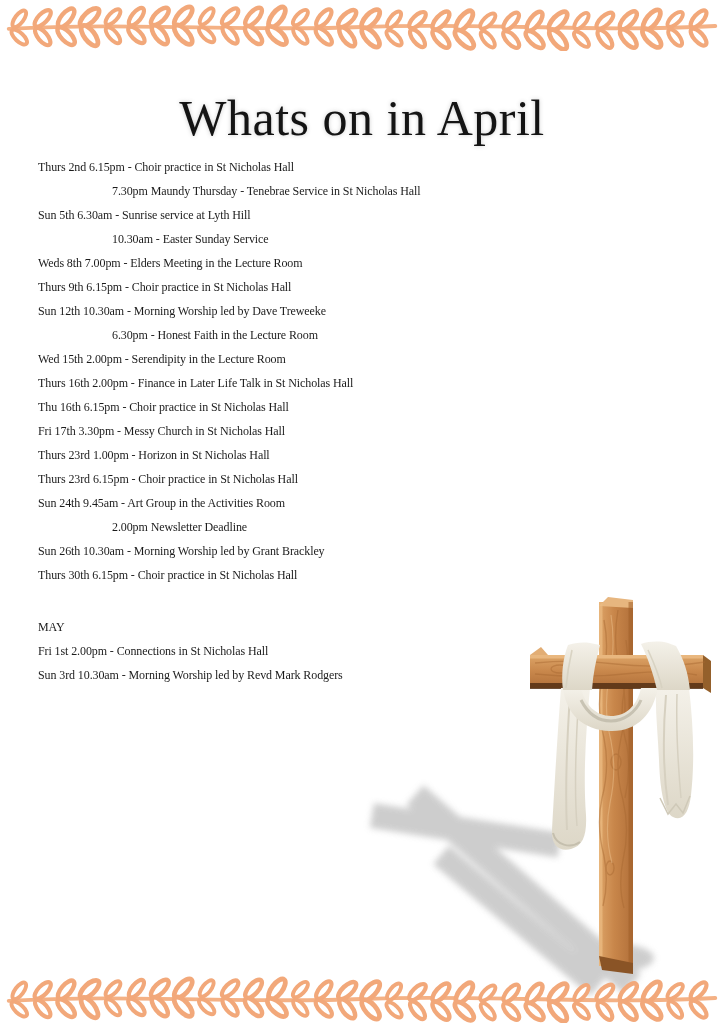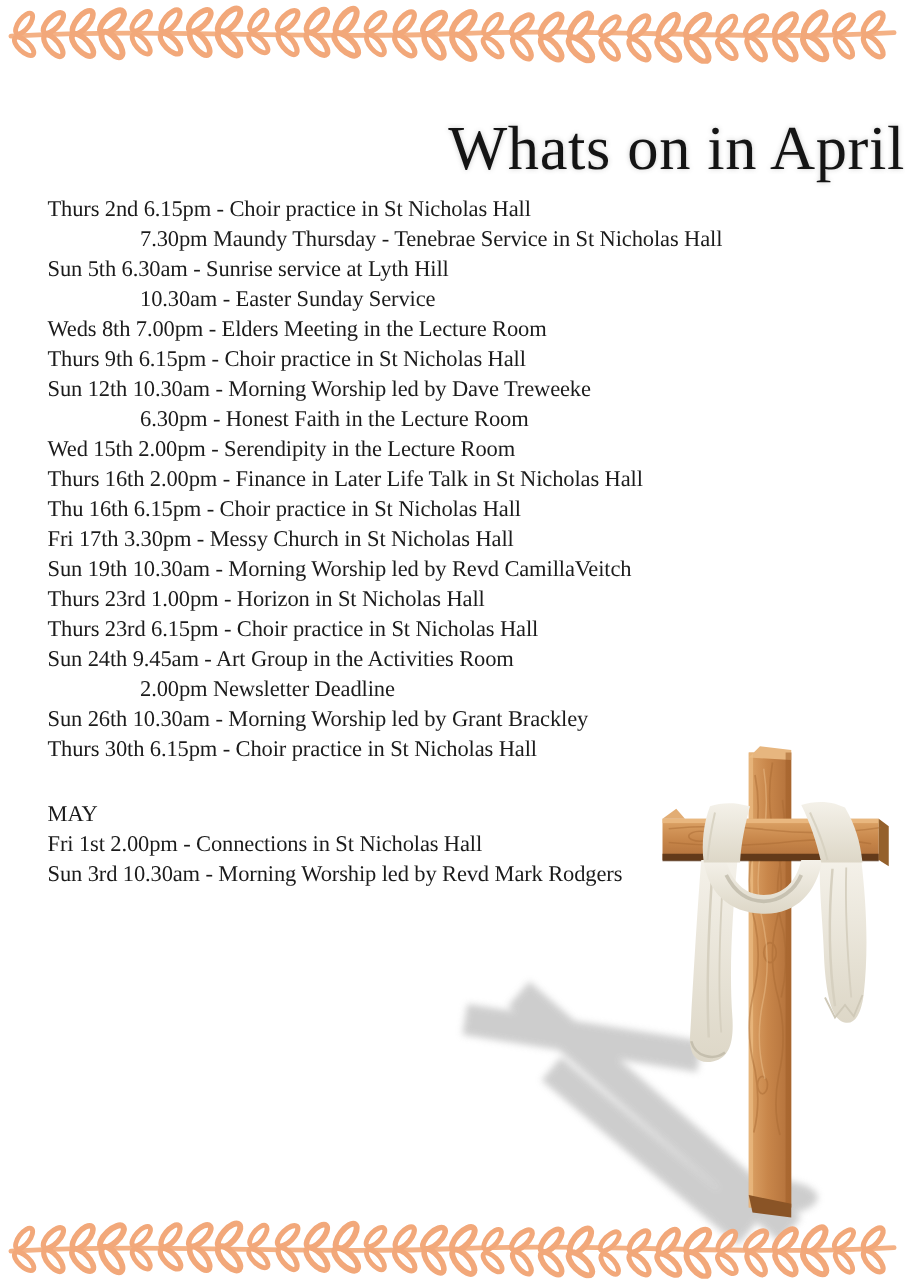--- a/index.html
+++ b/index.html
@@ -6,27 +6,27 @@
   body{
     width:724px;height:1024px;position:relative;overflow:hidden;
     background:#ffffff;
     font-family:"Liberation Serif", serif;
   }
   .vine{position:absolute;left:-4px;width:732px;height:48px;display:block;}
   .vine.top{top:3px;}
   .vine.bottom{bottom:1px;}
   h1.title{
     position:absolute;top:88px;left:0;right:0;margin:0;
-    text-align:right;font-size:50px;font-weight:400;color:#141414;
+    text-align:center;font-size:50px;font-weight:400;color:#141414;
     letter-spacing:0.5px;line-height:60px;
     text-shadow:0 0 4px rgba(90,90,90,0.30);
   }
   .schedule{
     position:absolute;top:155px;left:38px;right:10px;
-    font-size:18px;line-height:24px;color:#1b1b1b;letter-spacing:-0.1px;
+    font-size:12px;line-height:24px;color:#1b1b1b;letter-spacing:-0.1px;
   }
   .schedule .line{white-space:nowrap;height:24px;}
   .schedule .line.indent{padding-left:74px;}
   .schedule .section-gap{margin-top:28px;}
   .cross{position:absolute;left:350px;top:572px;width:374px;height:452px;display:block;}
 </style>
 <title>Whats on in April</title></head>
 <body>
 
 <svg class="vine top" viewBox="0 0 724 50" aria-hidden="true">
@@ -101,21 +101,20 @@
     <div class="line">Sun 5th 6.30am - Sunrise service at Lyth Hill</div>
     <div class="line indent">10.30am - Easter Sunday Service</div>
     <div class="line">Weds 8th 7.00pm - Elders Meeting in the Lecture Room</div>
     <div class="line">Thurs 9th 6.15pm - Choir practice in St Nicholas Hall</div>
     <div class="line">Sun 12th 10.30am - Morning Worship led by Dave Treweeke</div>
     <div class="line indent">6.30pm - Honest Faith in the Lecture Room</div>
     <div class="line">Wed 15th 2.00pm - Serendipity in the Lecture Room</div>
     <div class="line">Thurs 16th 2.00pm - Finance in Later Life Talk in St Nicholas Hall</div>
     <div class="line">Thu 16th 6.15pm - Choir practice in St Nicholas Hall</div>
     <div class="line">Fri 17th 3.30pm - Messy Church in St Nicholas Hall</div>
-    <div class="line">Sun 19th 10.30am - Morning Worship led by Revd CamillaVeitch</div>
     <div class="line">Thurs 23rd 1.00pm - Horizon in St Nicholas Hall</div>
     <div class="line">Thurs 23rd 6.15pm - Choir practice in St Nicholas Hall</div>
     <div class="line">Sun 24th 9.45am - Art Group in the Activities Room</div>
     <div class="line indent">2.00pm Newsletter Deadline</div>
     <div class="line">Sun 26th 10.30am - Morning Worship led by Grant Brackley</div>
     <div class="line">Thurs 30th 6.15pm - Choir practice in St Nicholas Hall</div>
     <div class="line section-gap">MAY</div>
     <div class="line">Fri 1st 2.00pm - Connections in St Nicholas Hall</div>
     <div class="line">Sun 3rd 10.30am - Morning Worship led by Revd Mark Rodgers</div>
   </div>

